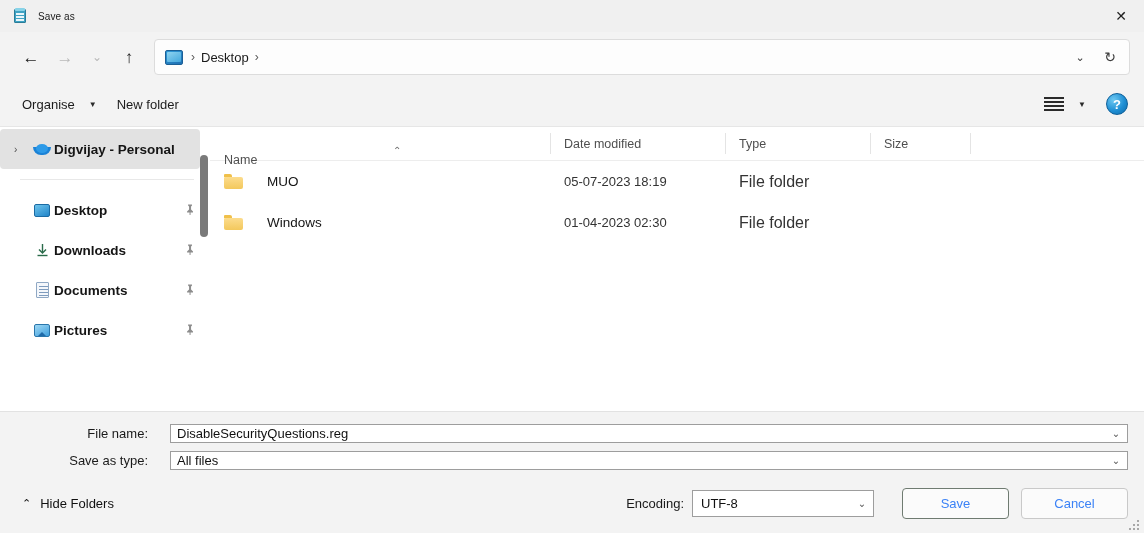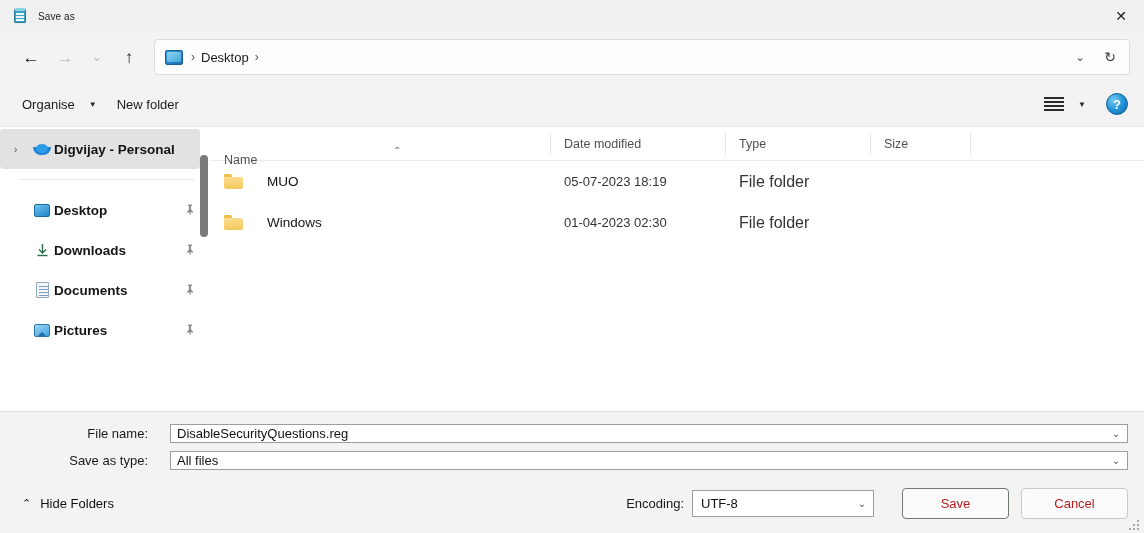--- a/index.html
+++ b/index.html
@@ -318,21 +318,21 @@
   .enc-combo {
     width: 182px; height: 27px; flex:none;
     background:#ffffff; border:1px solid #9d9d9d;
     display:flex; align-items:center; padding-left:8px;
     font-size:13px; color:#111;
     margin-right: 16px;
   }
   .btn {
     width: 107px; height: 31px;
     display:flex; align-items:center; justify-content:center;
-    font-size:13px; color:#b91c1c;
+    font-size:13px; color:#3b82f6;
     background:#fbfbfb; border:1px solid #c9c9c9; border-radius:4px;
     margin-left: 12px;
   }
   .btn.default { border:1px solid #6f7b71; background:#fbfbfb; }
   .grip {
     position:absolute; right: 3px; bottom: 3px;
     width: 12px; height: 12px;
   }
   .grip i {
     position:absolute; width:2px; height:2px; background:#a8a8a8; display:block;

